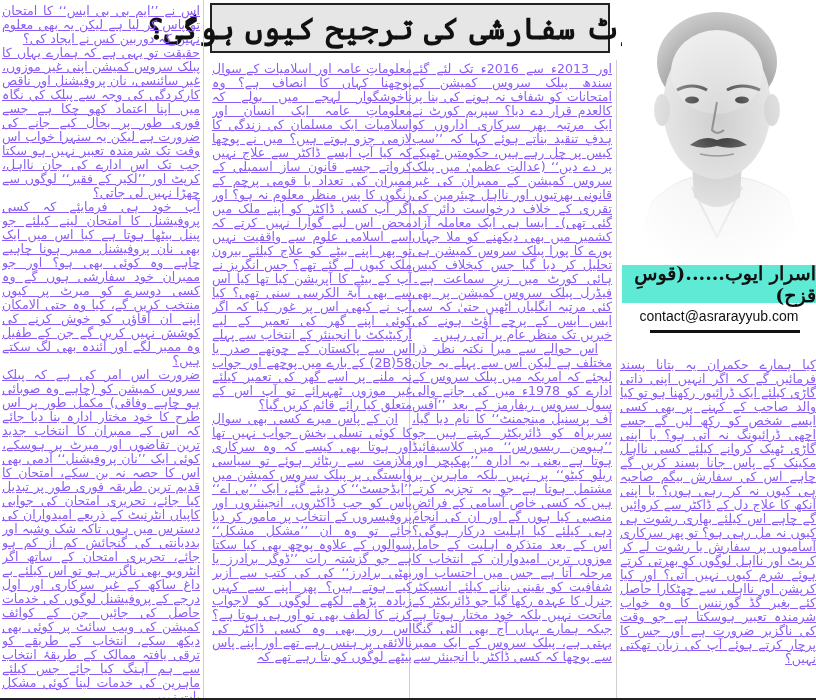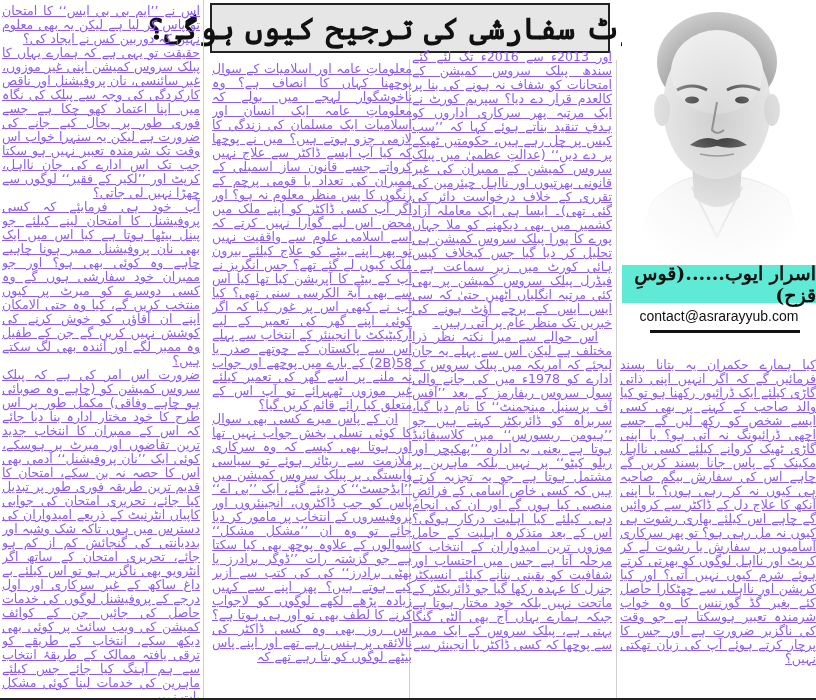--- a/index.html
+++ b/index.html
@@ -3,21 +3,21 @@
 <meta charset="utf-8">
 <style>
   html, body { margin: 0; padding: 0; background: #ffffff; }
   body { width: 816px; height: 700px; position: relative; overflow: hidden;
          font-family: "DejaVu Sans", sans-serif; color: #111; }
   .col { position: absolute; direction: rtl; text-align: justify; text-align-last: right;
          font-size: 12.6px; line-height: 14px; color: #8b5cf6; overflow: hidden; text-decoration: underline; }
   .col p { margin: 0; text-indent: 14px; }
   .col p.noind { text-indent: 0; }
   #col-right { left: 620px; top: 358px; width: 196px; height: 340px; }
-  #col-c3 { left: 412px; top: 50px; width: 200px; height: 636px; }
+  #col-c3 { left: 412px; top: 62px; width: 200px; height: 636px; }
   #col-c2 { left: 212px; top: 62px; width: 200px; height: 636px; }
   #col-left { left: 2px; top: 4px; width: 198px; height: 694px; }
   #headline-box { position: absolute; left: 210px; top: 3px; width: 400px; height: 50px;
          background: #e6e6e6; border: 2px solid #222; box-sizing: border-box;
          display: flex; align-items: center; justify-content: center; }
   #headline { font-family: "DejaVu Serif", serif; font-size: 30px; font-weight: bold;
          direction: rtl; color: #111; letter-spacing: 0; white-space: nowrap; }
   #photo { position: absolute; left: 622px; top: 2px; width: 194px; height: 262px; background: #fff; }
   #byline-box { position: absolute; left: 622px; top: 265px; width: 194px; height: 38px;
          background: #5eead4; display: flex; align-items: center; justify-content: center; }

